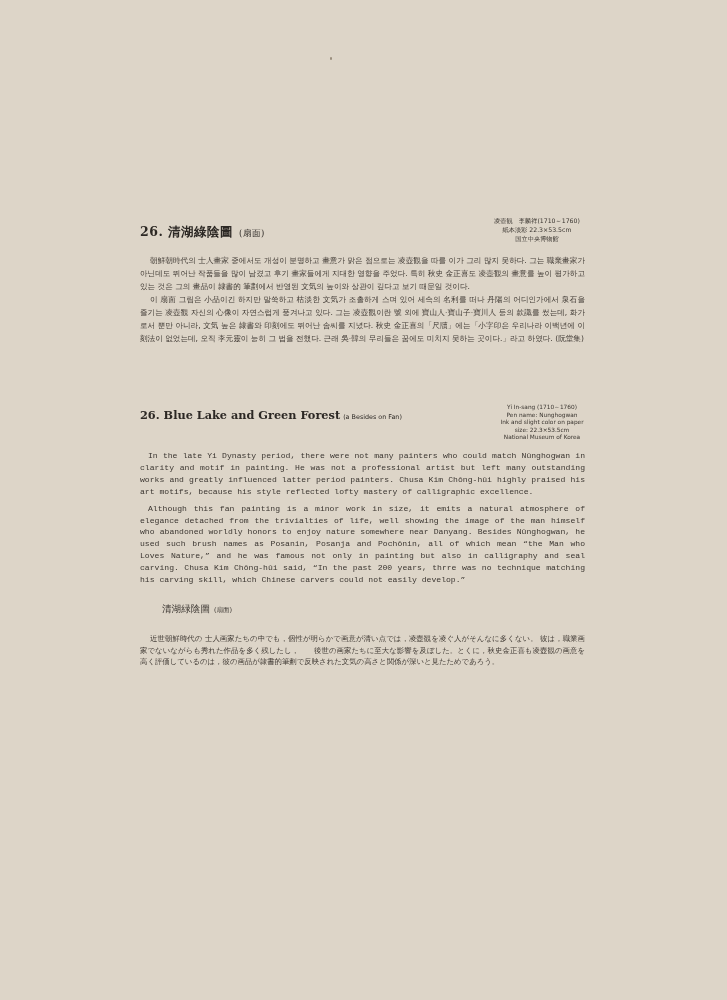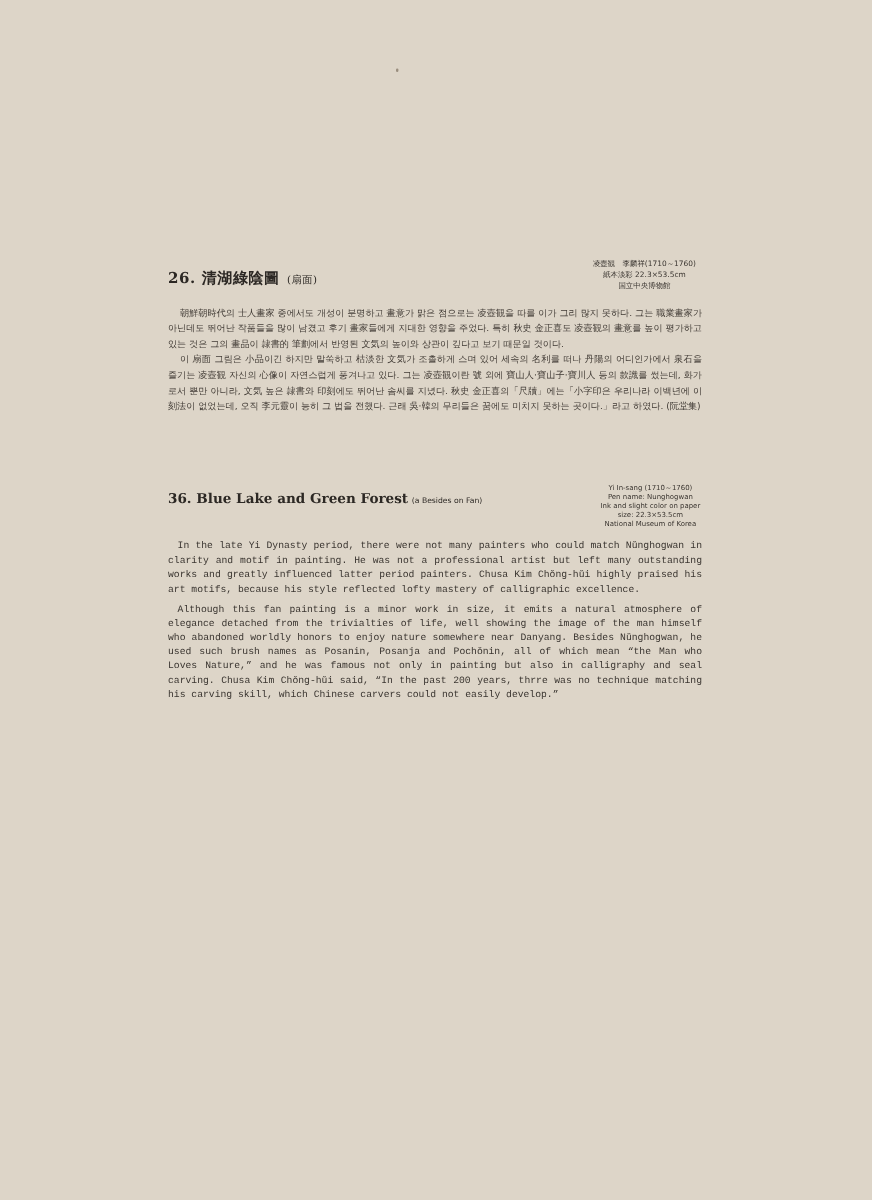--- a/index.html
+++ b/index.html
@@ -79,34 +79,38 @@
     </div>
     <div class="body-ko">
       <p>朝鮮朝時代의 士人畫家 중에서도 개성이 분명하고 畫意가 맑은 점으로는 凌壺観을 따를 이가 그리 많지 못하다. 그는 職業畫家가 아닌데도 뛰어난 작품들을 많이 남겼고 후기 畫家들에게 지대한 영향을 주었다. 특히 秋史 金正喜도 凌壺観의 畫意를 높이 평가하고 있는 것은 그의 畫品이 隷書的 筆劃에서 반영된 文気의 높이와 상관이 깊다고 보기 때문일 것이다.</p>
       <p>이 扇面 그림은 小品이긴 하지만 말쑥하고 枯淡한 文気가 조촐하게 스며 있어 세속의 名利를 떠나 丹陽의 어디인가에서 泉石을 즐기는 凌壺観 자신의 心像이 자연스럽게 풍겨나고 있다. 그는 凌壺観이란 號 외에 寶山人·寶山子·寶川人 등의 款識를 썼는데, 화가로서 뿐만 아니라, 文気 높은 隷書와 印刻에도 뛰어난 솜씨를 지녔다. 秋史 金正喜의「尺牘」에는「小字印은 우리나라 이백년에 이 刻法이 없었는데, 오직 李元靈이 능히 그 법을 전했다. 근래 吳·韓의 무리들은 꿈에도 미치지 못하는 곳이다.」라고 하였다. (阮堂集)</p>
     </div>
   </div>
 
   <div class="section" style="top:404px;">
     <div class="hdr" style="height:46px;">
       <div class="title-en">
-        <span>36. Blue Lake and Green Forest</span><span class="sub">(a Besides on Fan)</span>
+        <span>26. Blue Lake and Green Forest</span><span class="sub">(a Besides on Fan)</span>
       </div>
       <div class="meta-en">
         <div>Yi In-sang (1710～1760)</div>
         <div>Pen name: Nunghogwan</div>
         <div>Ink and slight color on paper</div>
         <div>size: 22.3×53.5cm</div>
         <div>National Museum of Korea</div>
       </div>
     </div>
     <div class="body-en">
       <p>In the late Yi Dynasty period, there were not many painters who could match Nŭnghogwan in clarity and motif in painting. He was not a professional artist but left many outstanding works and greatly influenced latter period painters. Chusa Kim Chŏng-hŭi highly praised his art motifs, because his style reflected lofty mastery of calligraphic excellence.</p>
       <p>Although this fan painting is a minor work in size, it emits a natural atmosphere of elegance detached from the trivialties of life, well showing the image of the man himself who abandoned worldly honors to enjoy nature somewhere near Danyang. Besides Nŭnghogwan, he used such brush names as Posanin, Posanja and Pochŏnin, all of which mean “the Man who Loves Nature,” and he was famous not only in painting but also in calligraphy and seal carving. Chusa Kim Chŏng-hŭi said, “In the past 200 years, thrre was no technique matching his carving skill, which Chinese carvers could not easily develop.”</p>
     </div>
   </div>
 
   <div class="section" style="top:603px;">
+    <div class="title-ja">
+      <span>清湖緑陰圖</span><span class="sub">(扇面)</span>
+    </div>
     <div class="body-ja">
+      <p>近世朝鮮時代の 士人画家たちの中でも，個性が明らかで画意が清い点では，凌壺観を凌ぐ人がそんなに多くない。 彼は，職業画家でないながらも秀れた作品を多く残したし，　　後世の画家たちに至大な影響を及ぼした。とくに，秋史金正喜も凌壺観の画意を高く評価しているのは，彼の画品が隷書的筆劃で反映された文気の高さと関係が深いと見たためであろう。</p>
     </div>
   </div>
 
 </div>
 
 </body></html>

